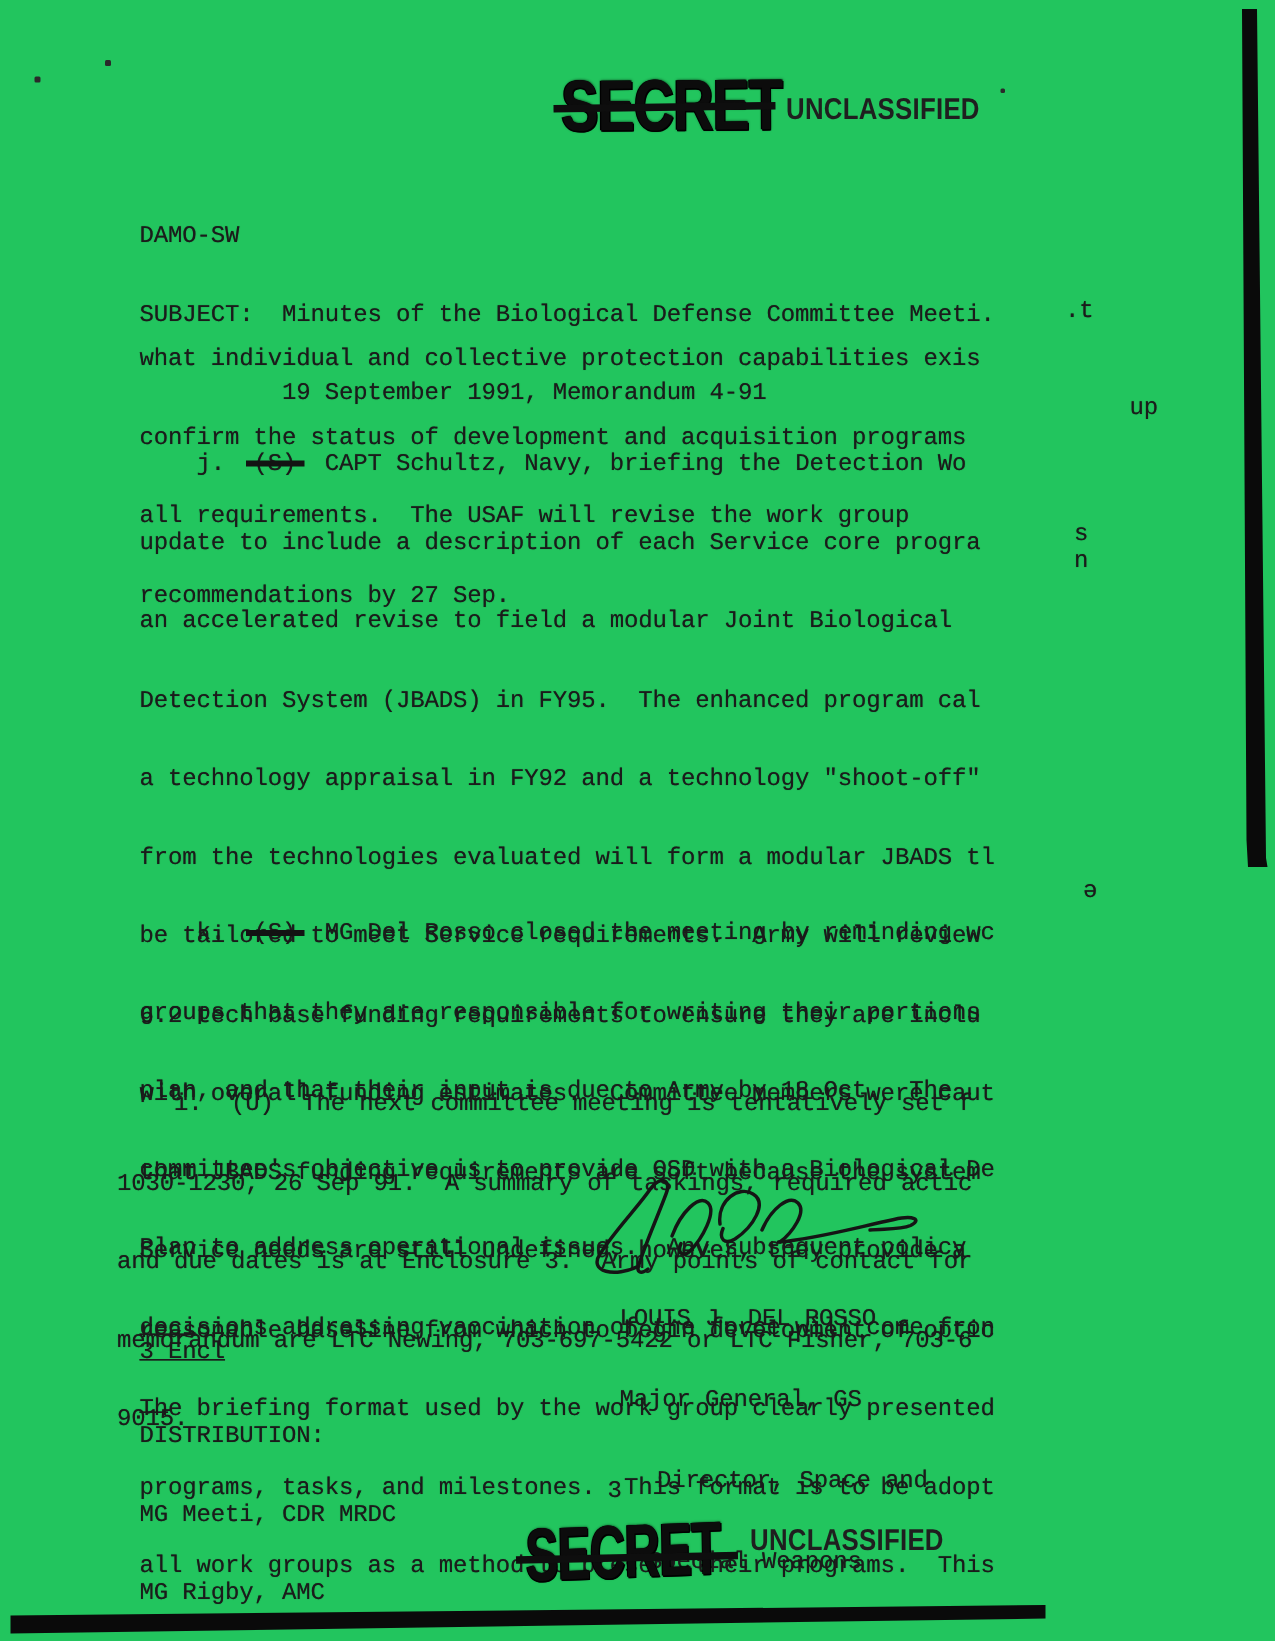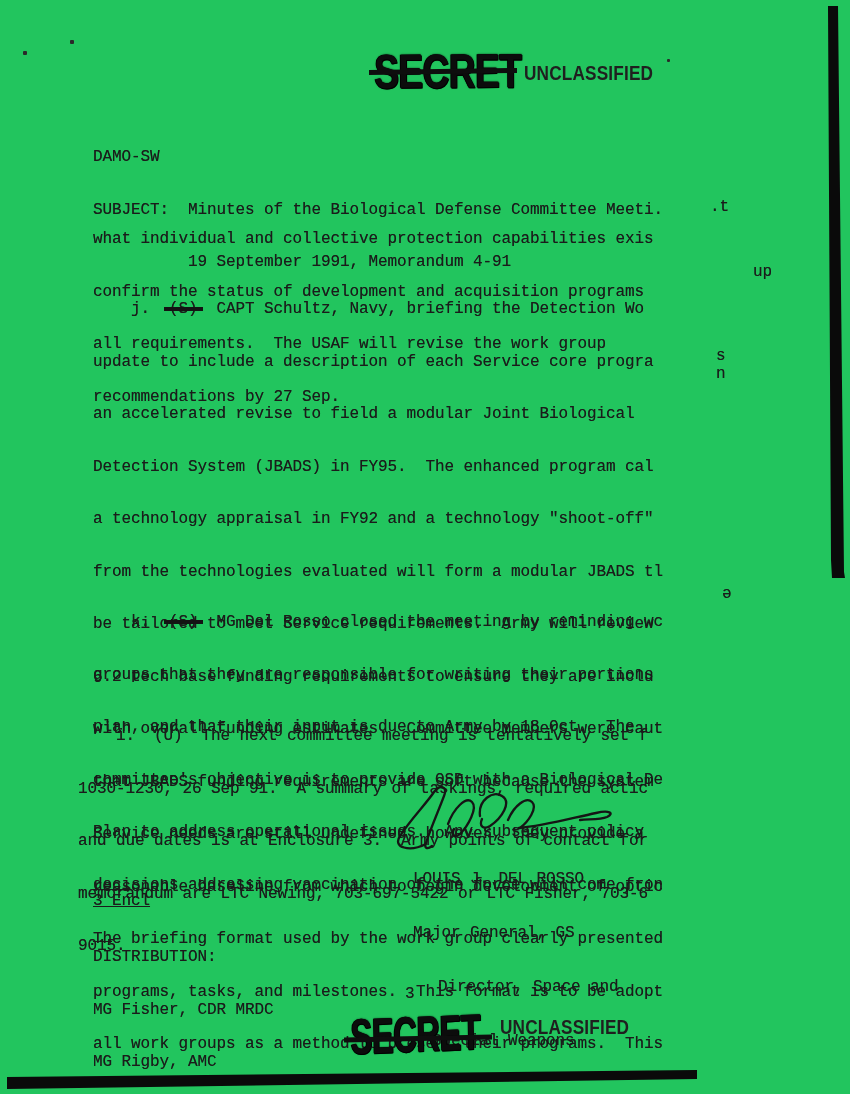--- a/index.html
+++ b/index.html
@@ -123,21 +123,21 @@
 
   <div class="mono" style="left:413px;top:834px;line-height:18px;">
     <div style="height:18px;">LOUIS J. DEL ROSSO</div>
     <div style="height:18px;">Major General, GS</div>
     <div style="height:18px;margin-left:25px;">Director, Space and</div>
     <div style="height:18px;">  Special Weapons</div>
   </div>
 
   <div class="mono" style="left:93px;top:914px;">
     <div>DISTRIBUTION:</div>
-    <div>MG Fisher, CDR MRDC</div>
+    <div>MG Meeti, CDR MRDC</div>
     <div>MG Rigby, AMC</div>
     
   </div>
 
   <div class="mono" style="left:405px;top:986px;">3</div>
 
   <div class="stamp-secret bottom">SECRET</div>
   <div class="strike bottom"></div>
   <div class="unclass bottom">UNCLASSIFIED</div>
 

